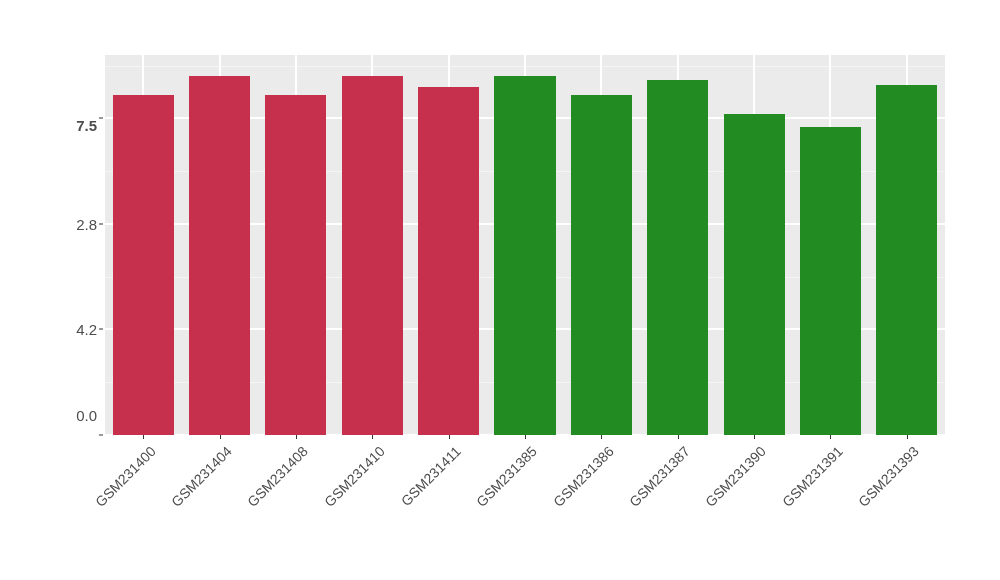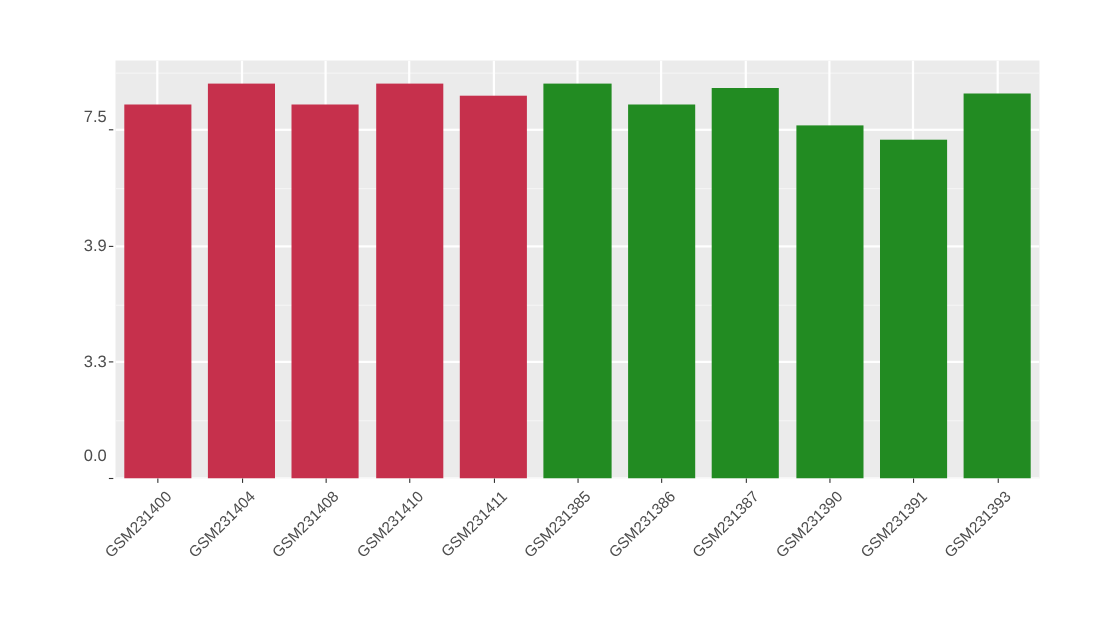--- a/index.html
+++ b/index.html
@@ -138,23 +138,23 @@
 <body>
 
 <div id="chart-root">
 
   <div id="y-axis-title" style="width: 580px; left: -8px; top: 0px; margin-top: 580px; transform: rotate(-90deg); height: 60px; margin-left: -45px; justify-content: center; align-items: center; padding-right: 0px;">
     
   </div>
 
   <div id="y-ticklabels">
       <div class="ytick-label" style="top: 360px;">0.0</div>
-      <div class="ytick-label" style="top: 274.444px;">3.3</div>
-      <div class="ytick-label" style="top: 168.889px;">3.9</div>
-      <div class="ytick-label" style="top: 51px;">7.5</div>
+      <div class="ytick-label" style="top: 274.444px;">4.2</div>
+      <div class="ytick-label" style="top: 168.889px;">2.8</div>
+      <div class="ytick-label" style="top: 70px; font-weight: bold;">7.5</div>
     </div>
 
   <div id="y-tickmarks">
       <div class="ytick-mark" style="top: 435px;"></div>
       <div class="ytick-mark" style="top: 329.444px;"></div>
       <div class="ytick-mark" style="top: 223.889px;"></div>
       <div class="ytick-mark" style="top: 118.333px;"></div>
     </div>
 
   <div id="panel">

